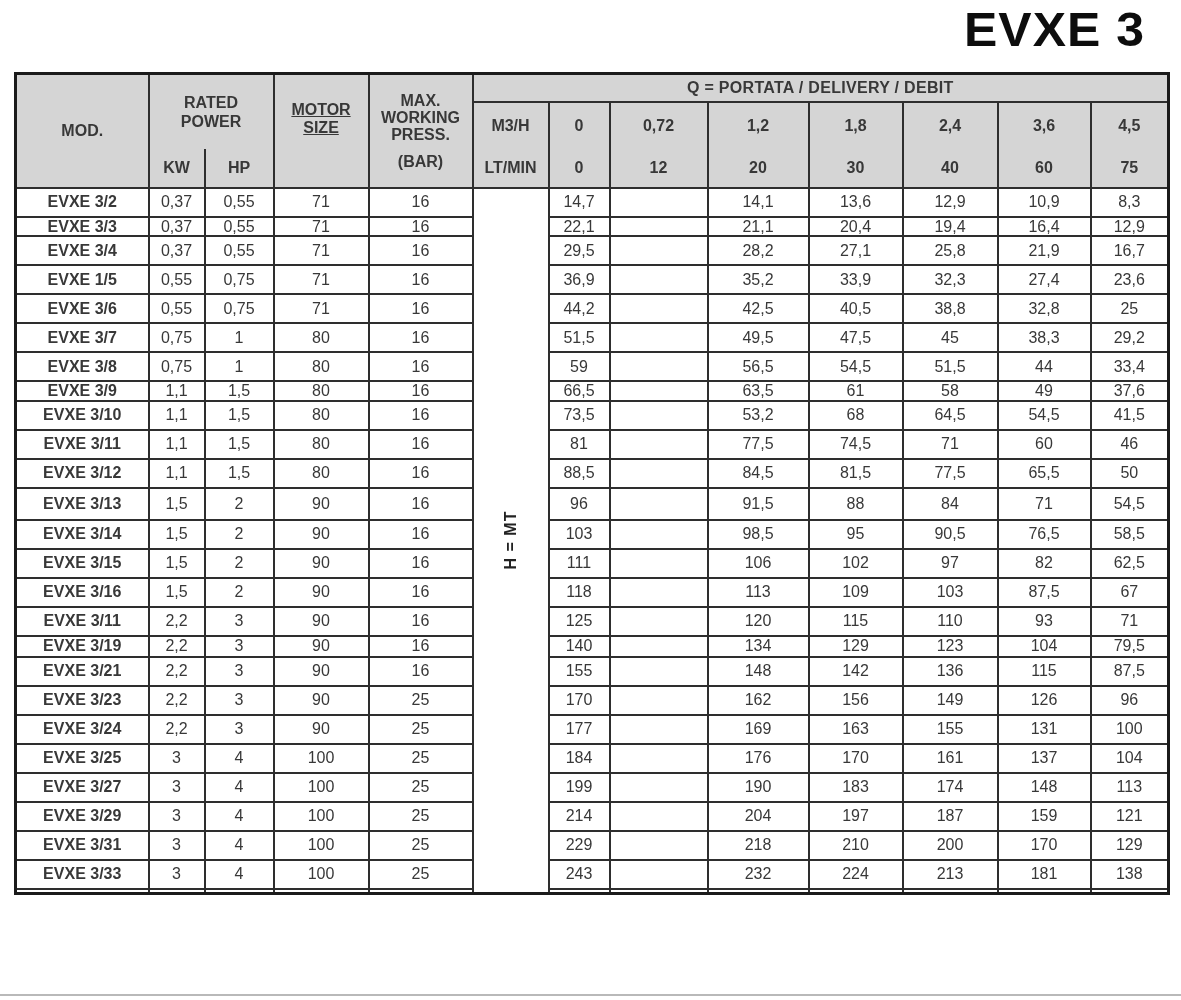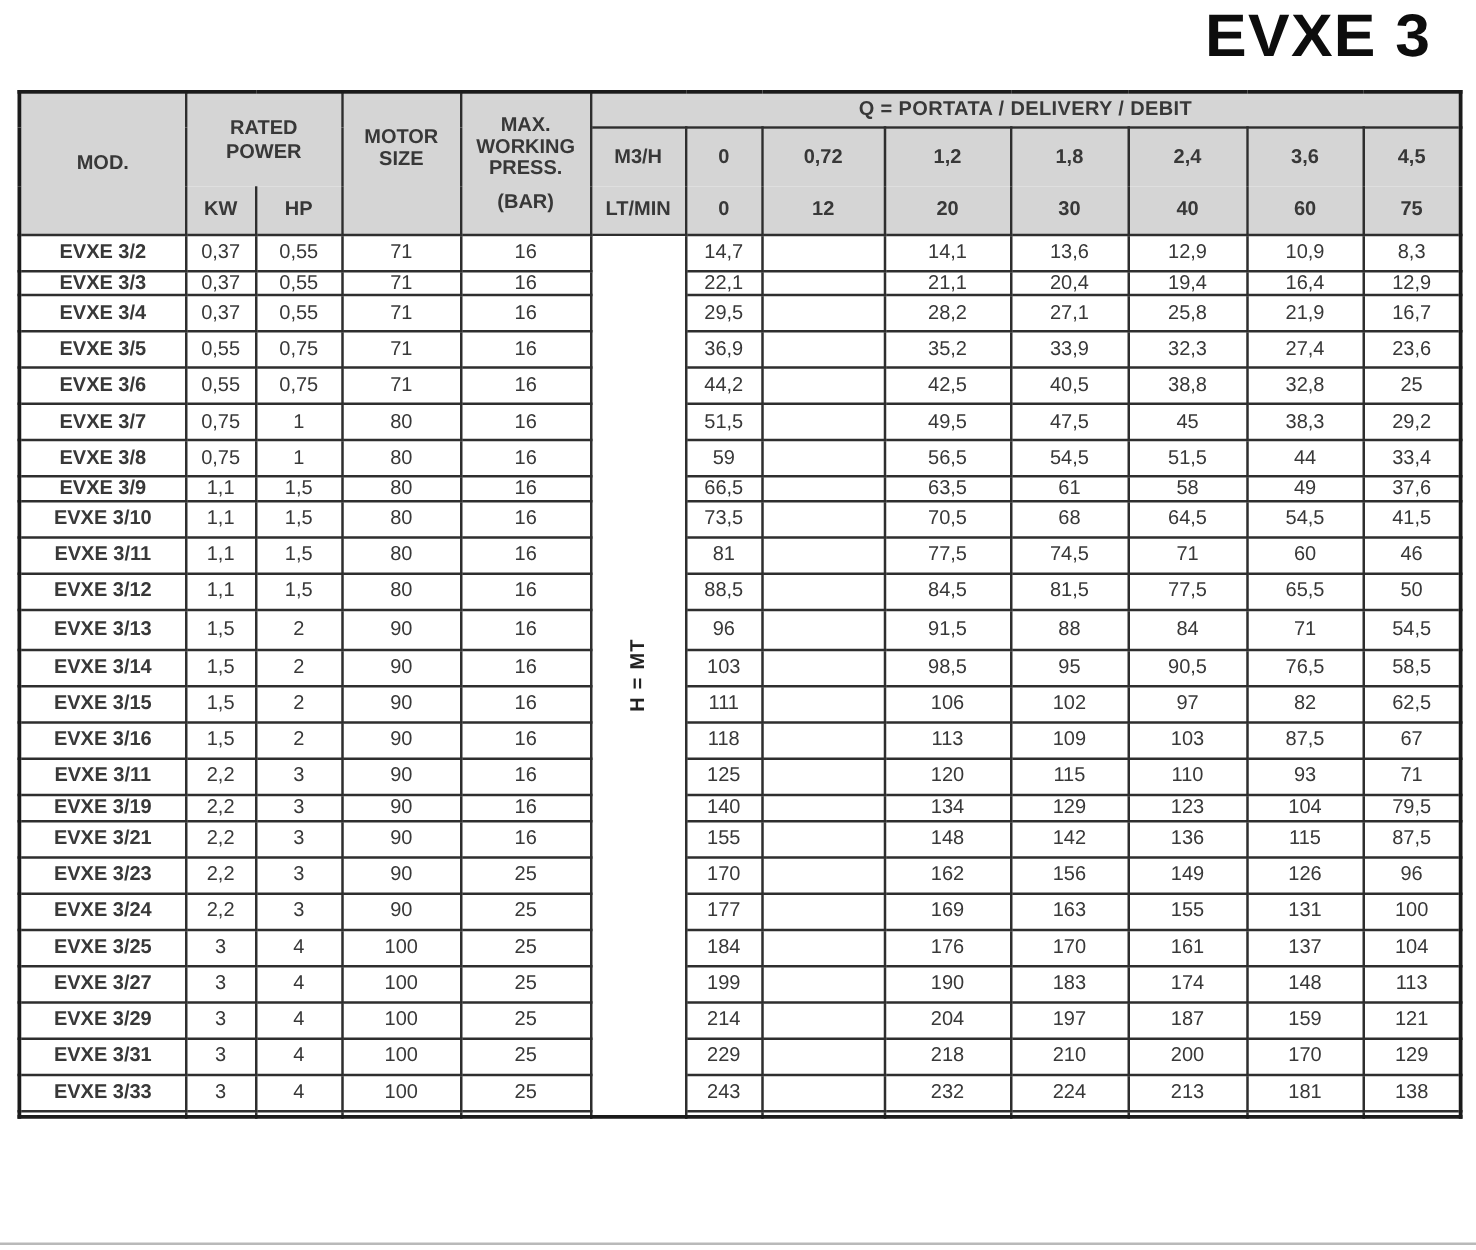--- a/index.html
+++ b/index.html
@@ -68,21 +68,21 @@
     top: 50%; left: 50%;
     transform: translate(-50%, -50%) rotate(-90deg);
     white-space: nowrap;
     font-weight: bold;
     font-size: 16px;
     letter-spacing: 1px;
     color: #222222;
   }
   .press-lines div { line-height: 17px; }
   .bar-line { margin-top: 10px; line-height: 17px; }
-  .nudge-up { padding-bottom: 24px; }
+  .nudge-up { padding-bottom: 24px; text-decoration: underline; }
   .rated-lines div { line-height: 19px; }
   td.ft { height: 5px; }
   .bottom-rule {
     position: absolute;
     left: 0; top: 994px;
     width: 1181px; height: 2px;
     background: #b9b9b9;
   }
 </style>
 </head>
@@ -195,21 +195,21 @@
           <td class="num">16</td>
           <td class="num">29,5</td>
           <td class="num"></td>
           <td class="num">28,2</td>
           <td class="num">27,1</td>
           <td class="num">25,8</td>
           <td class="num">21,9</td>
           <td class="num">16,7</td>
         </tr>
         <tr style="height: 29px;">
-          <td class="mod-cell">EVXE 3/5</td>
+          <td class="mod-cell">EVXE 1/5</td>
           <td class="num">0,55</td>
           <td class="num">0,75</td>
           <td class="num">71</td>
           <td class="num">16</td>
           <td class="num">36,9</td>
           <td class="num"></td>
           <td class="num">35,2</td>
           <td class="num">33,9</td>
           <td class="num">32,3</td>
           <td class="num">27,4</td>
@@ -272,21 +272,21 @@
           <td class="num">37,6</td>
         </tr>
         <tr style="height: 29px;">
           <td class="mod-cell">EVXE 3/10</td>
           <td class="num">1,1</td>
           <td class="num">1,5</td>
           <td class="num">80</td>
           <td class="num">16</td>
           <td class="num">73,5</td>
           <td class="num"></td>
-          <td class="num">70,5</td>
+          <td class="num">53,2</td>
           <td class="num">68</td>
           <td class="num">64,5</td>
           <td class="num">54,5</td>
           <td class="num">41,5</td>
         </tr>
         <tr style="height: 29px;">
           <td class="mod-cell">EVXE 3/11</td>
           <td class="num">1,1</td>
           <td class="num">1,5</td>
           <td class="num">80</td>

